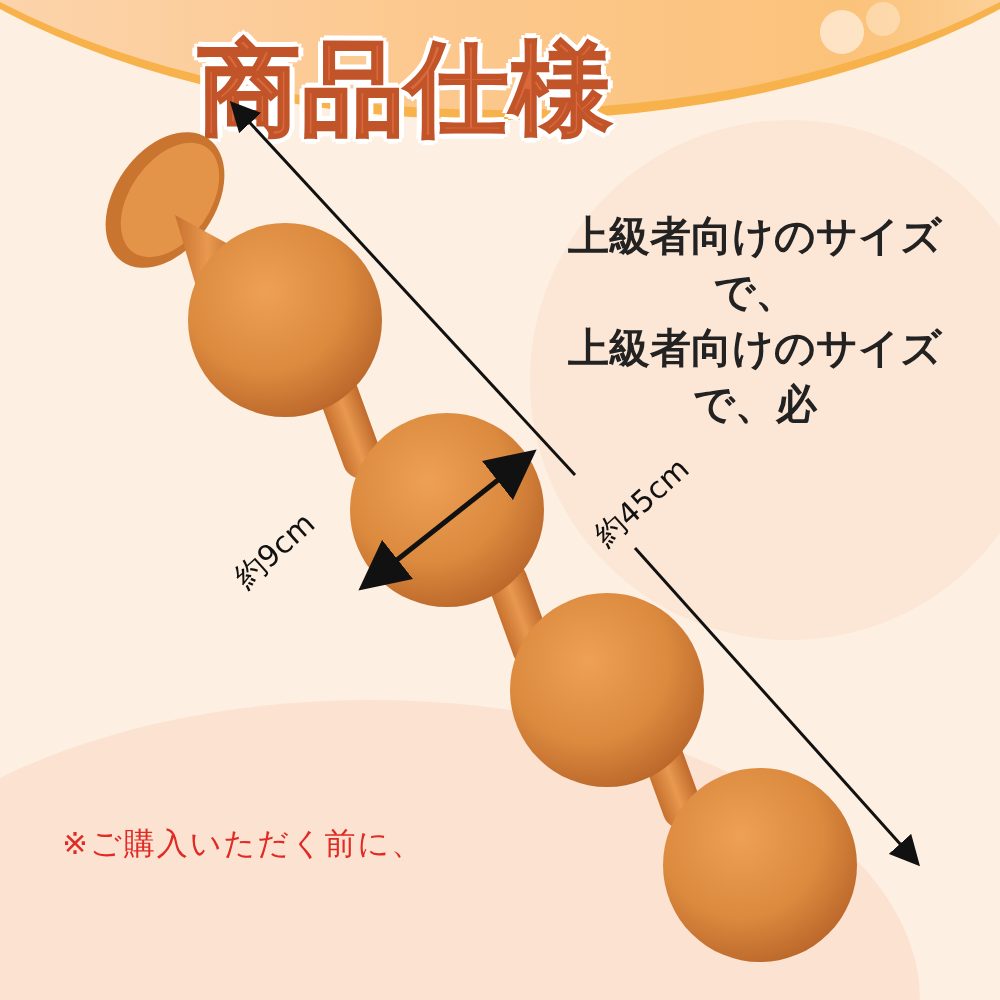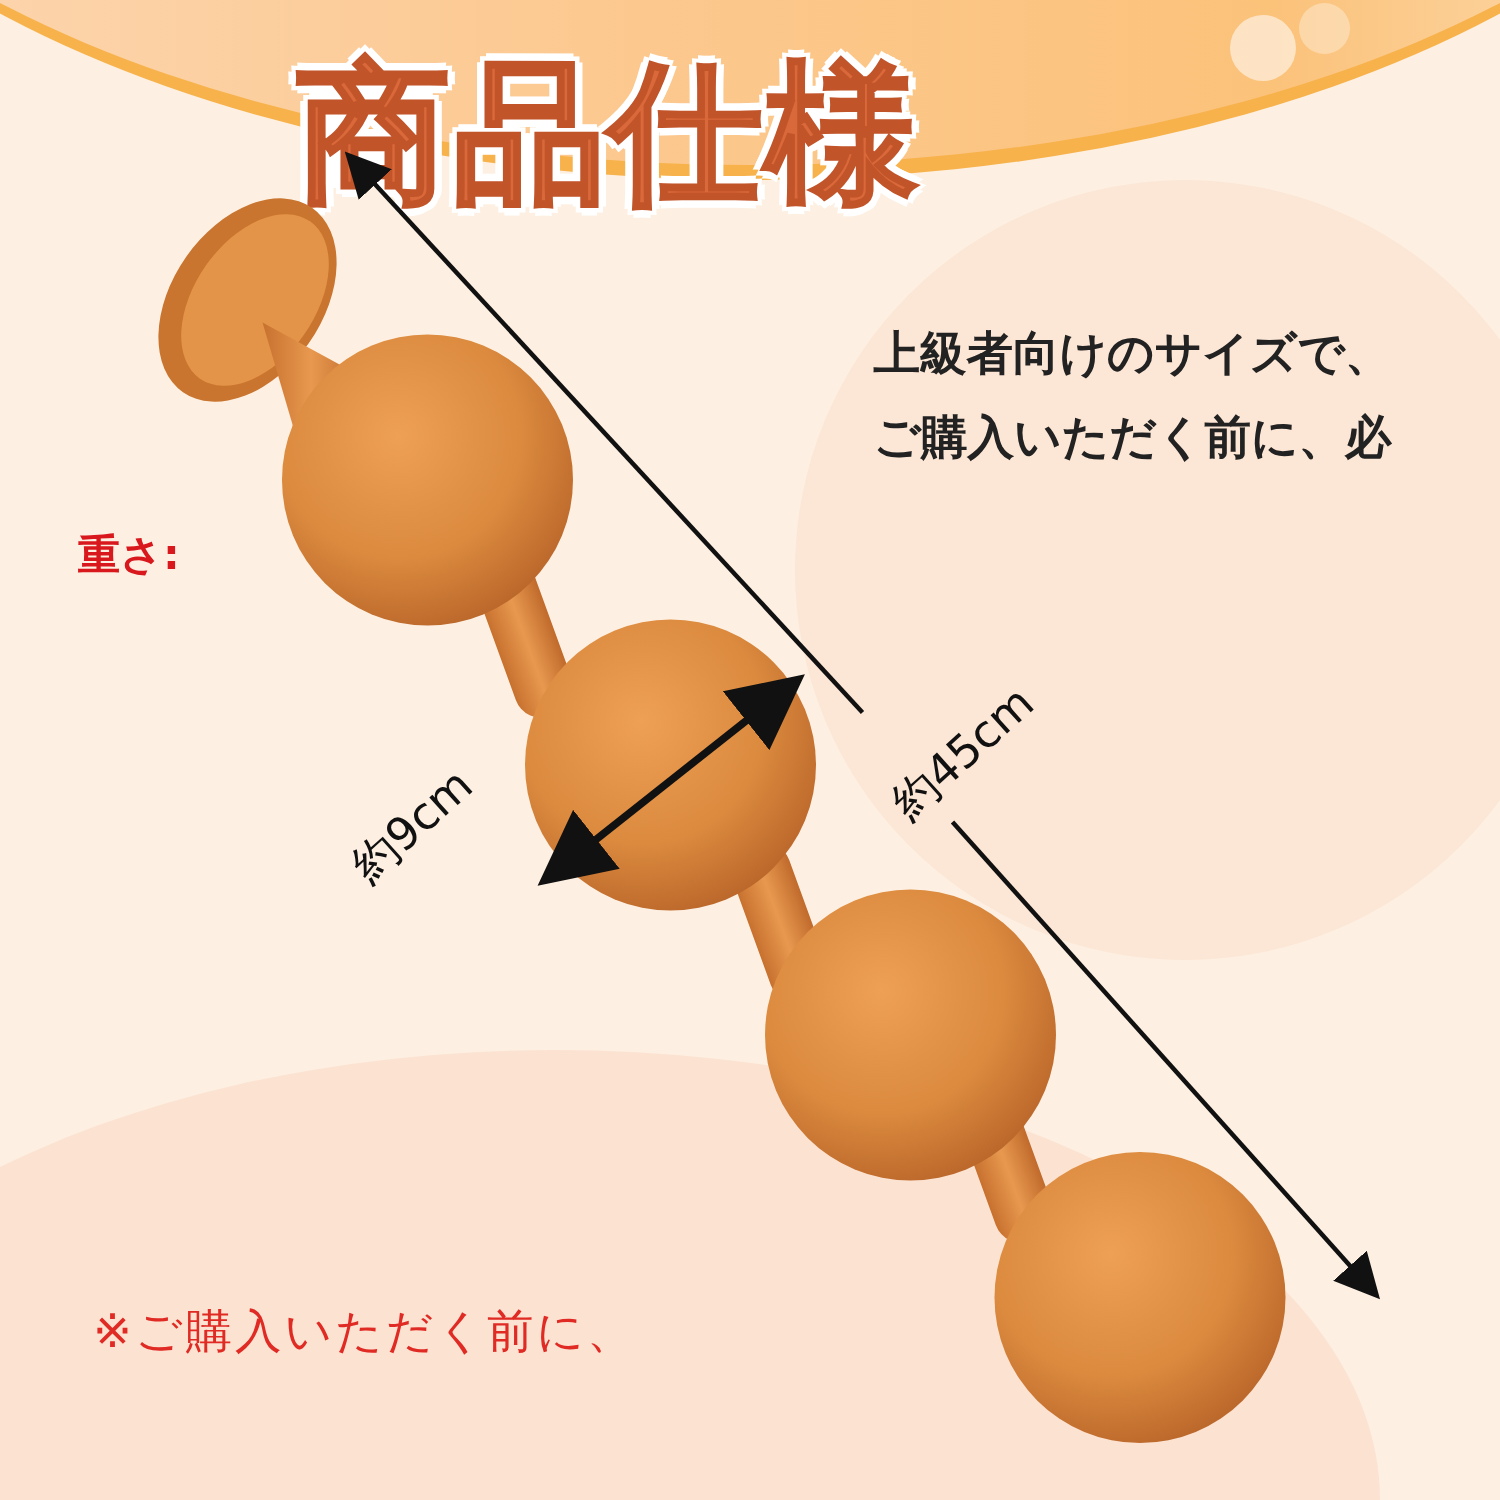--- a/index.html
+++ b/index.html
@@ -30,28 +30,28 @@
     position: absolute; left: 0; width: 812px; top: 22px; text-align: center;
     font-family: "DejaVu Sans", sans-serif; font-weight: bold; font-size: 102px;
     letter-spacing: 2px;
     color: #d9683a;
     -webkit-text-stroke: 2px #c2542a;
     text-shadow: 0 0 0 #fff, 4px 4px 0 #fff, -4px -4px 0 #fff, 4px -4px 0 #fff, -4px 4px 0 #fff,
                  6px 0 0 #fff, -6px 0 0 #fff, 0 6px 0 #fff, 0 -6px 0 #fff;
   }
   .notice {
     position: absolute; left: 555px; top: 208px; width: 400px;
-    font-size: 31px; line-height: 56px; color: #222; text-align: center; font-weight: bold;
+    font-size: 41px; line-height: 56px; color: #222; text-align: center; font-weight: bold;
   }
   .weight {
     position: absolute; left: 52px; top: 348px; color: #d8181d; font-weight: bold;
     font-size: 28px; line-height: 44px;
   }
   .bottom-note {
-    position: absolute; left: 62px; top: 856px; color: #e02a24;
+    position: absolute; left: 62px; top: 811px; color: #e02a24;
     font-size: 31px; line-height: 64px; letter-spacing: 2px;
   }
   .dim-label {
     position: absolute; font-size: 30px; color: #111; transform-origin: left center;
   }
   svg.product { position: absolute; left: 0; top: 0; }
 </style>
 </head>
 <body>
 
@@ -96,25 +96,24 @@
   <circle cx="760" cy="865" r="97" fill="url(#ball)"></circle>
 
   <line x1="240" y1="112" x2="575" y2="475" stroke="#111" stroke-width="3" marker-start="url(#arrow)"></line>
   <line x1="635" y1="548" x2="910" y2="855" stroke="#111" stroke-width="3" marker-end="url(#arrow)"></line>
 
   <line x1="378" y1="575" x2="517" y2="465" stroke="#111" stroke-width="5" marker-start="url(#arrow)" marker-end="url(#arrow)"></line>
 </svg>
 
 <div class="notice">
   <div>上級者向けのサイズで、</div>
-  <div>ご購入いただく前に、必</div>
+  <div>上級者向けのサイズで、必</div>
 </div>
 
 <div class="weight">
-  <div>重さ:</div>
 </div>
 
 <div class="dim-label" style="left:600px;top:520px;transform:rotate(-42deg);">約45cm</div>
 <div class="dim-label" style="left:240px;top:562px;transform:rotate(-42deg);">約9cm</div>
 
 <div class="bottom-note">
   <div>※ご購入いただく前に、</div>
 </div>
 
 </body></html>

